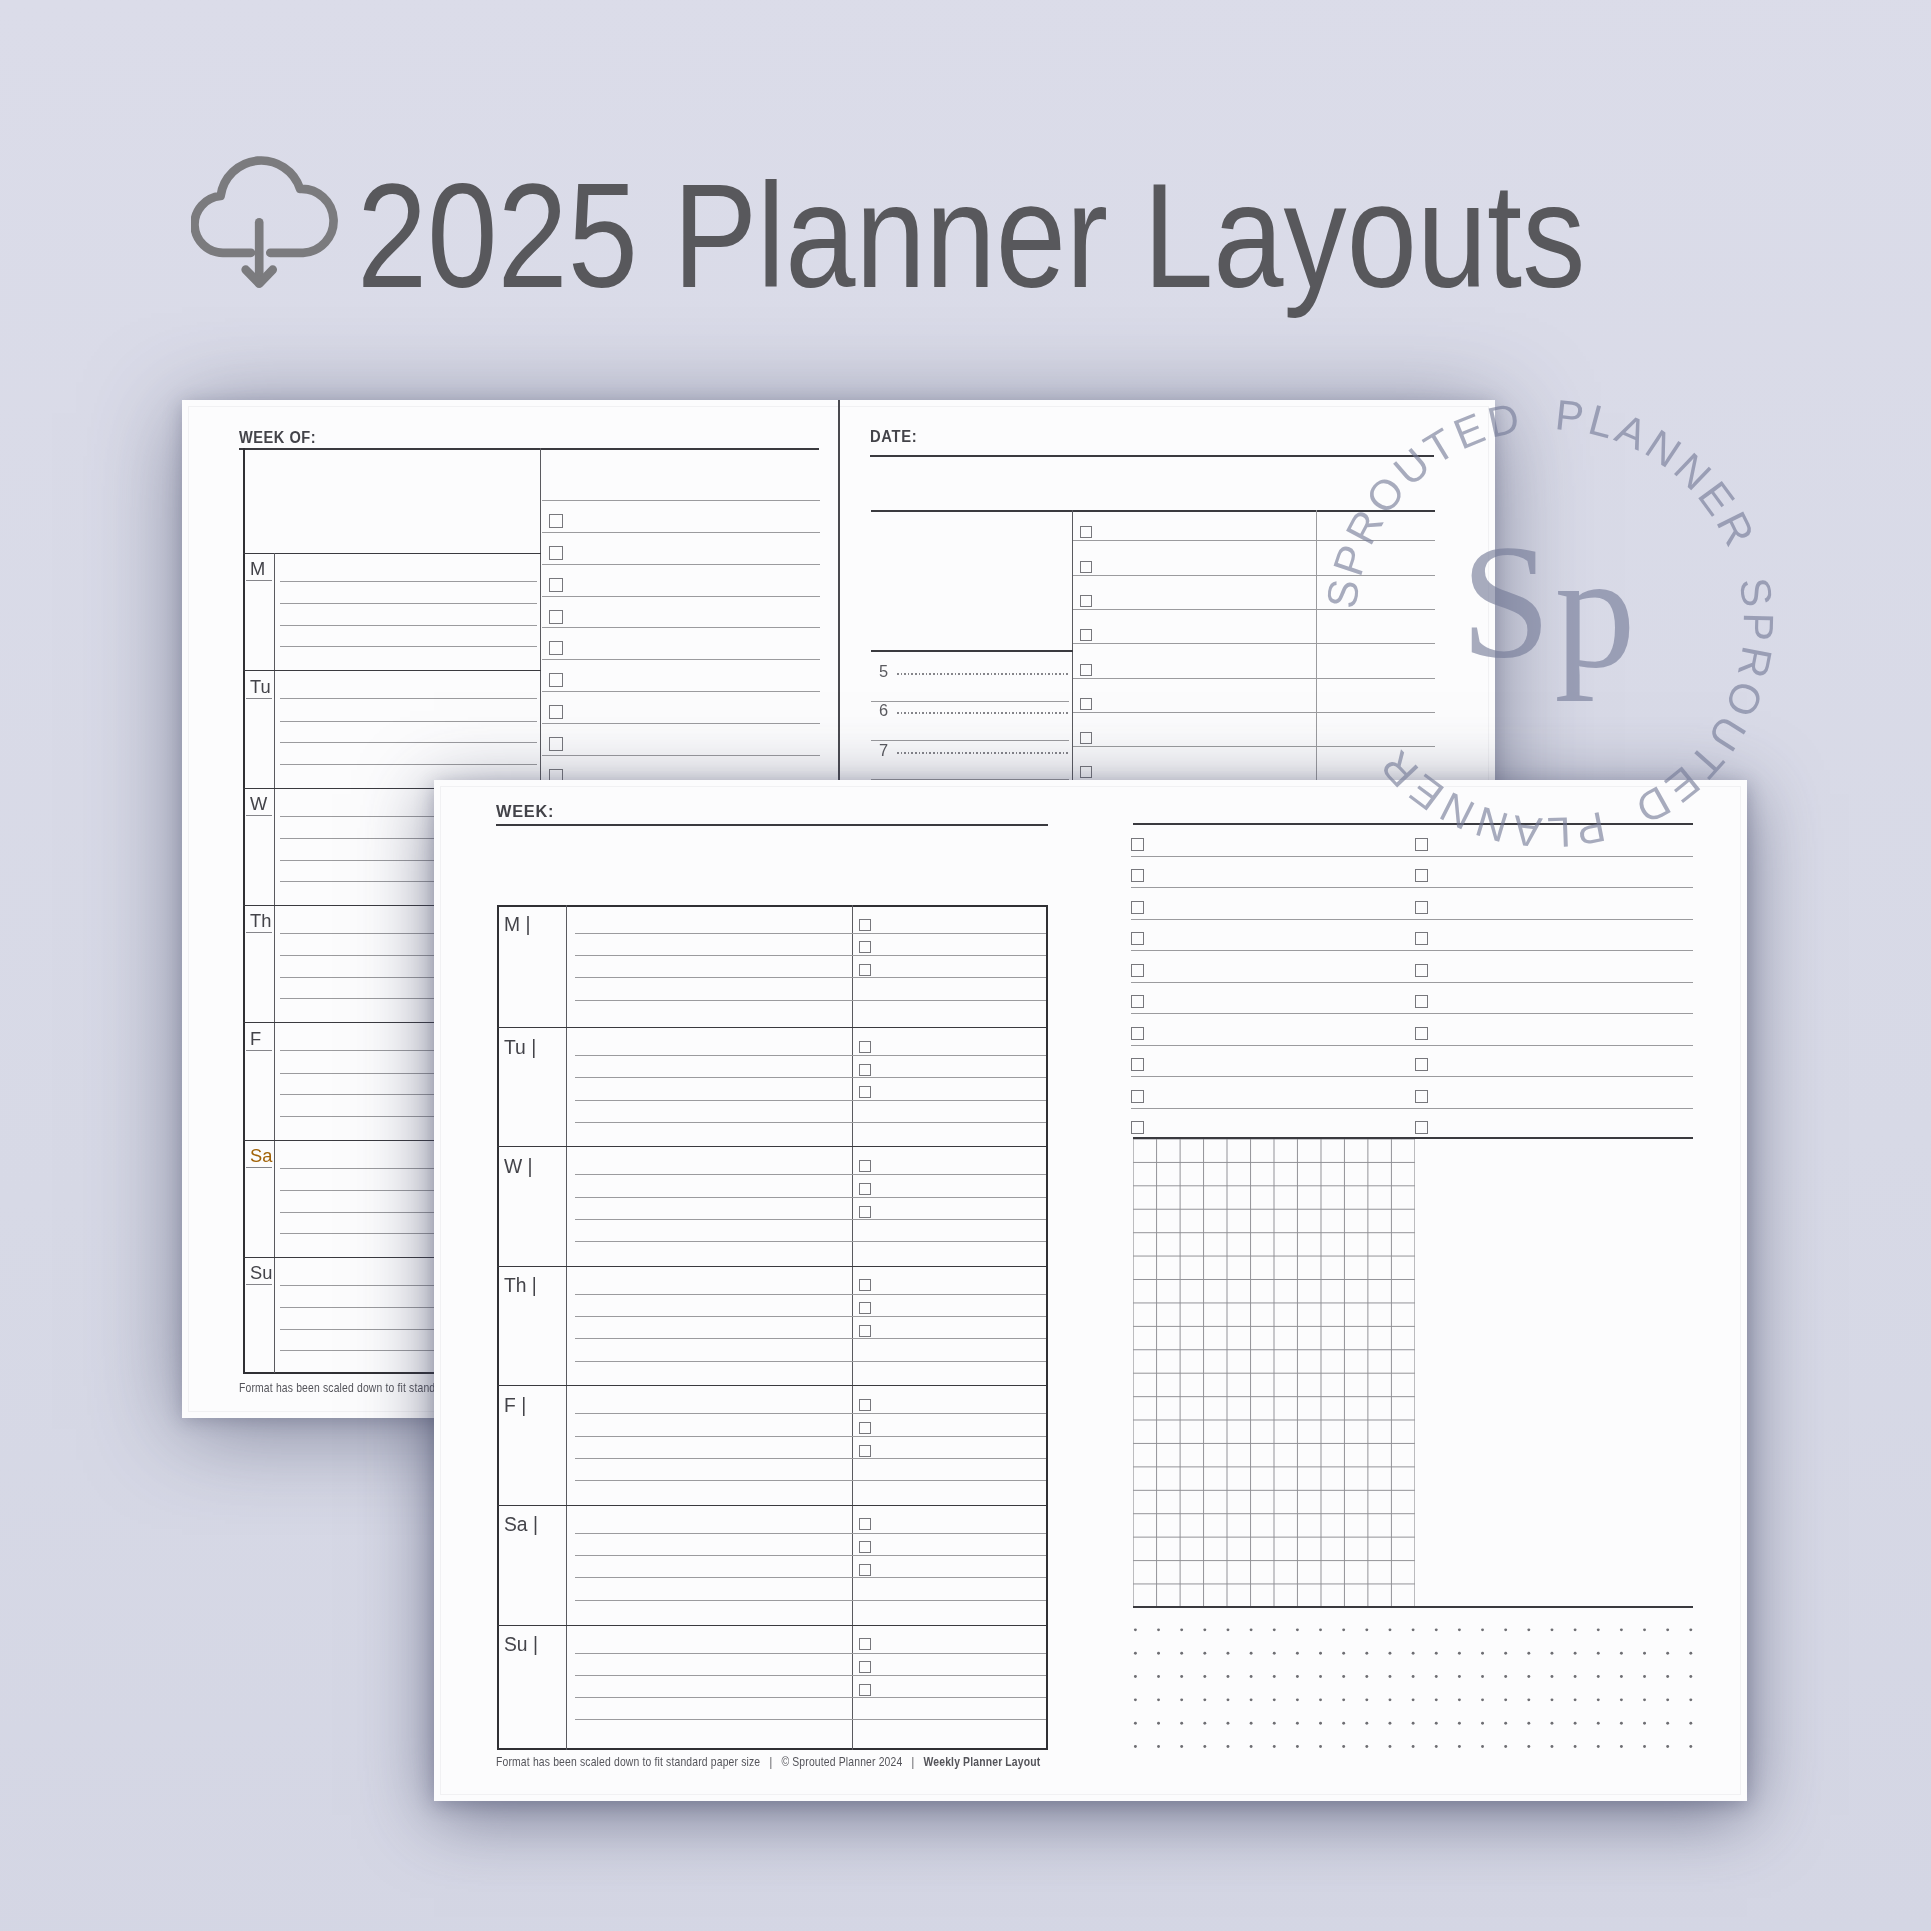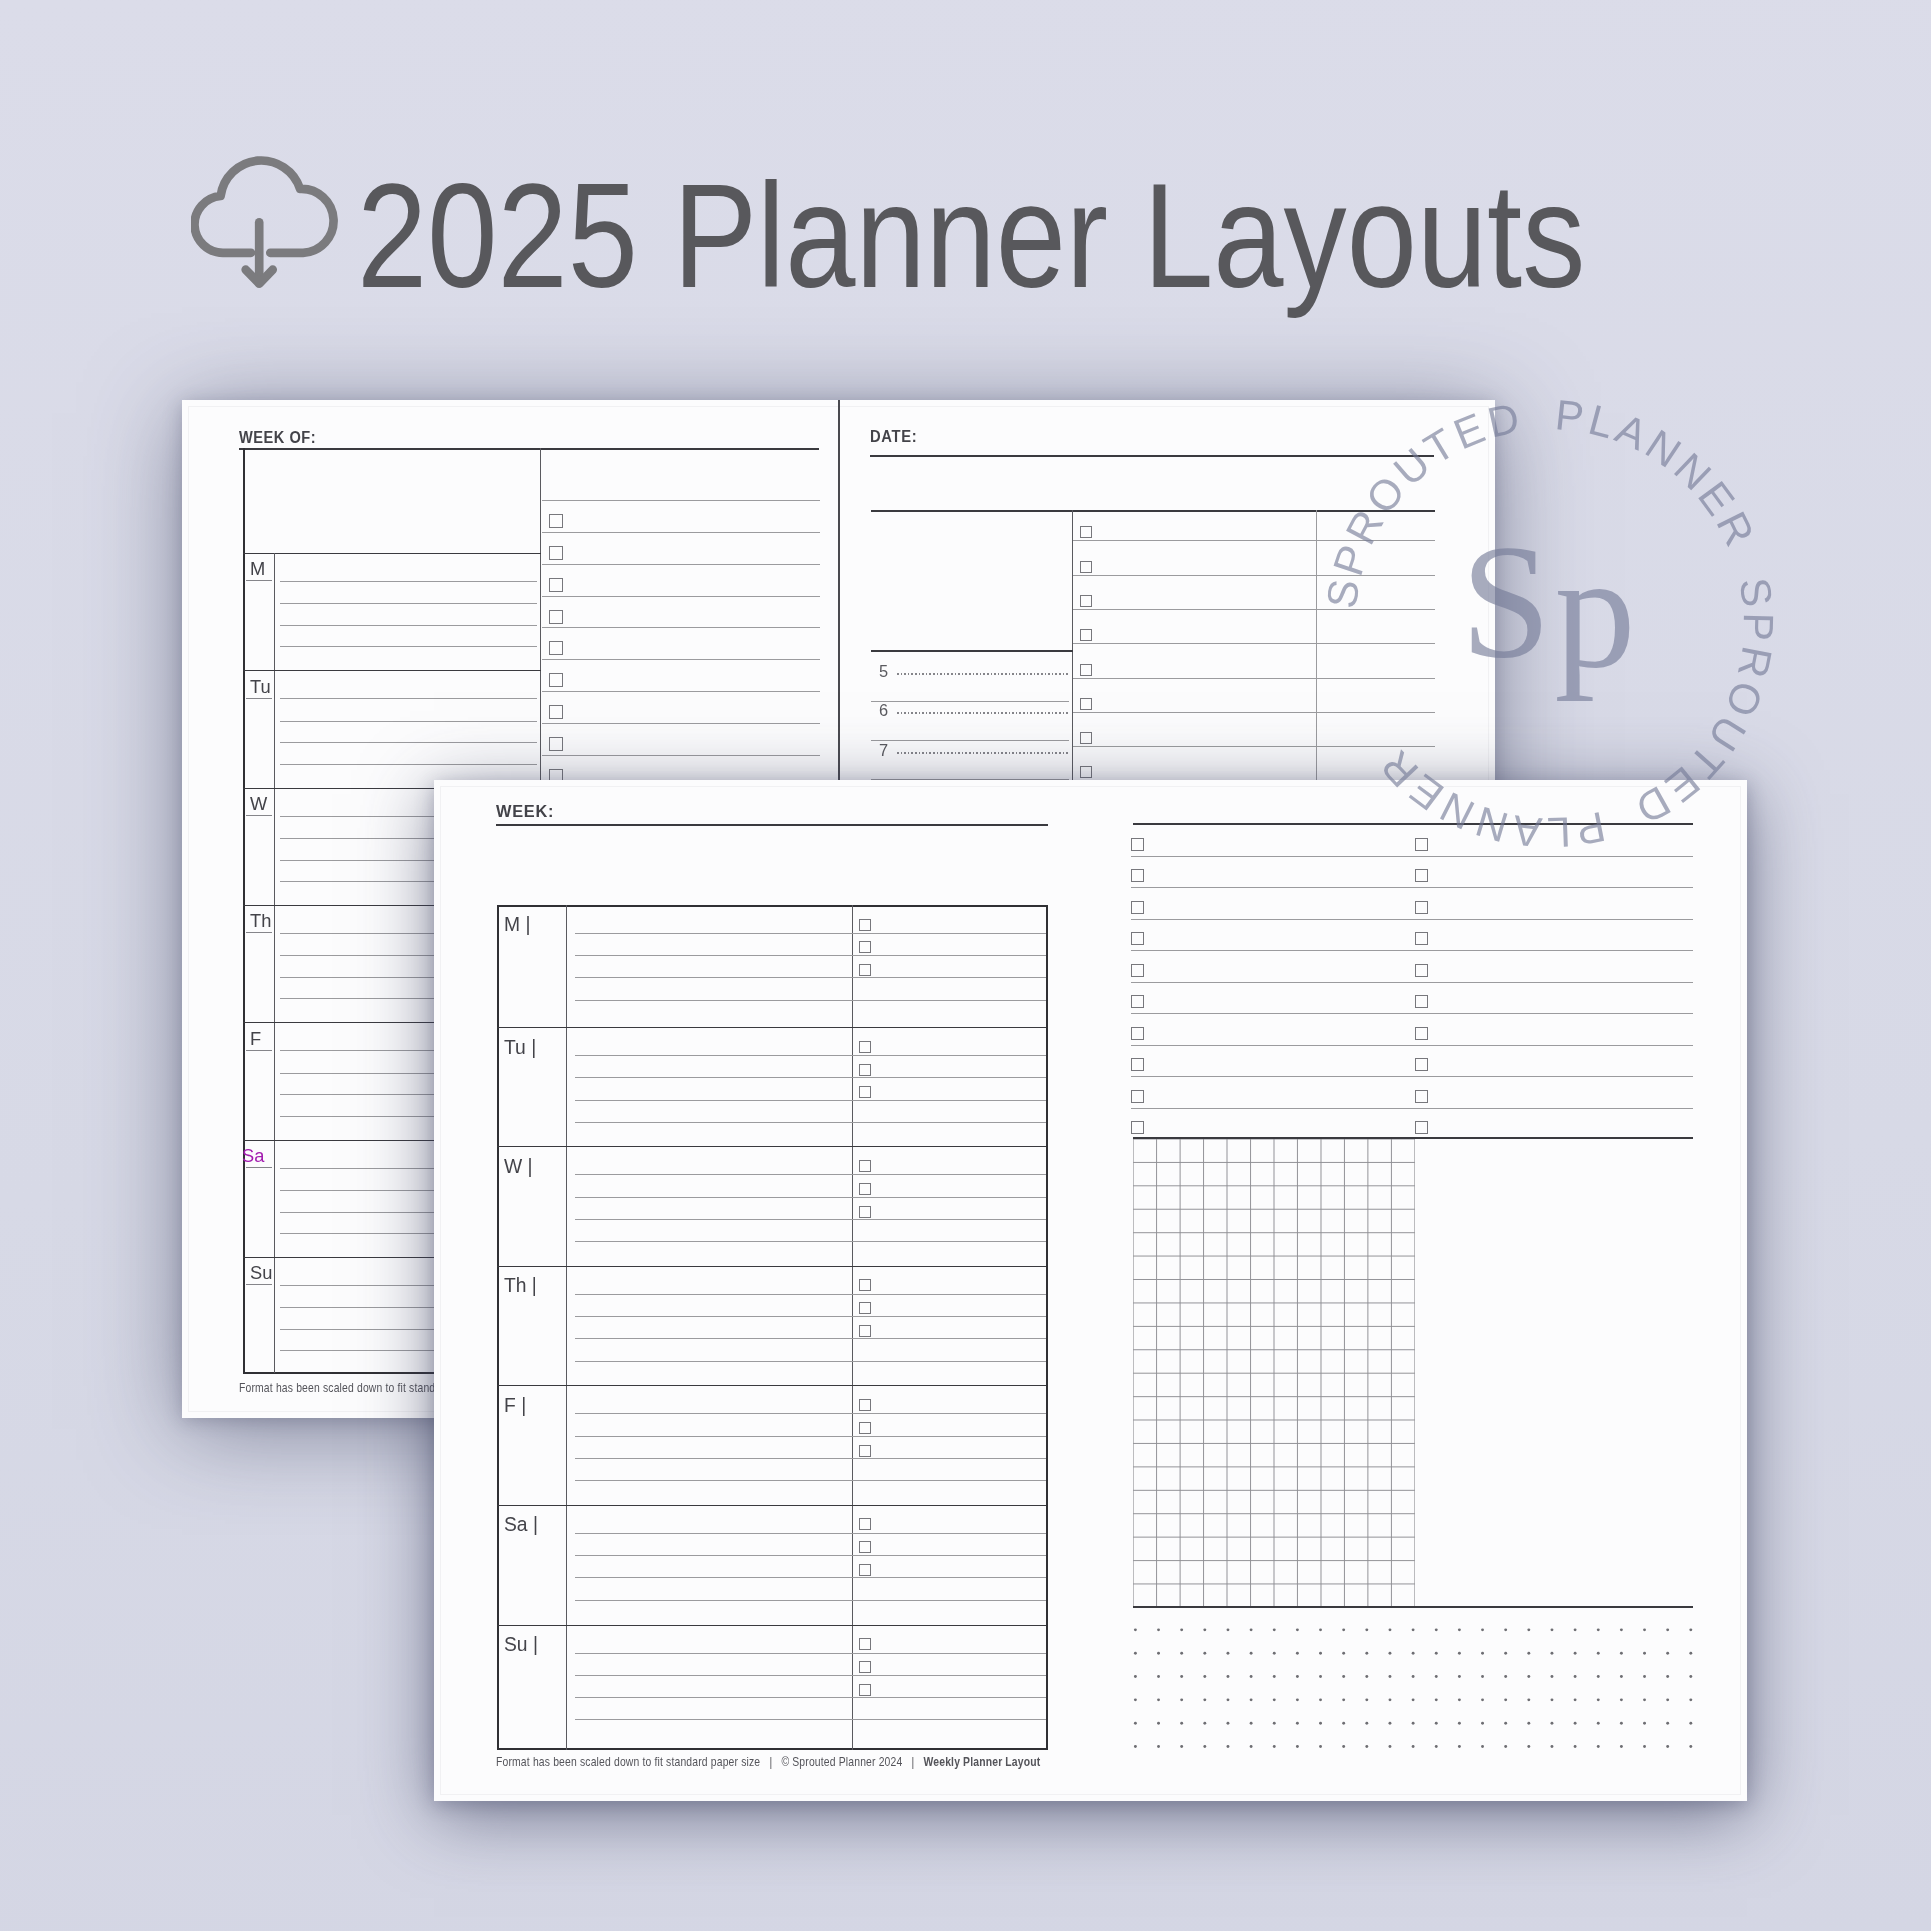--- a/index.html
+++ b/index.html
@@ -64,21 +64,21 @@
 
 <div style="position:absolute;left:61px;top:622px;width:298px;height:1.4px;background:#3a3a3f;"></div>
 <div style="position:absolute;left:68px;top:630px;font-family:'Liberation Sans',sans-serif;font-size:18.3px;font-weight:400;color:#434349;line-height:1;letter-spacing:0px;white-space:nowrap;">F</div>
 <div style="position:absolute;left:64px;top:650px;width:26px;height:1.2px;background:#85858a;"></div>
 <div style="position:absolute;left:98px;top:650px;width:257px;height:1px;background:#9b9b9e;"></div>
 <div style="position:absolute;left:98px;top:673px;width:257px;height:1px;background:#9b9b9e;"></div>
 <div style="position:absolute;left:98px;top:694px;width:257px;height:1px;background:#9b9b9e;"></div>
 <div style="position:absolute;left:98px;top:716px;width:257px;height:1px;background:#9b9b9e;"></div>
 
 <div style="position:absolute;left:61px;top:740px;width:298px;height:1.4px;background:#3a3a3f;"></div>
-<div style="position:absolute;left:60px;top:747px;font-family:'Liberation Sans',sans-serif;font-size:18.3px;font-weight:400;color:#a21caf;line-height:1;letter-spacing:0px;white-space:nowrap;">Sa</div>
+<div style="position:absolute;left:68px;top:747px;font-family:'Liberation Sans',sans-serif;font-size:18.3px;font-weight:400;color:#a16207;line-height:1;letter-spacing:0px;white-space:nowrap;">Sa</div>
 <div style="position:absolute;left:64px;top:767px;width:26px;height:1.2px;background:#85858a;"></div>
 <div style="position:absolute;left:98px;top:768px;width:257px;height:1px;background:#9b9b9e;"></div>
 <div style="position:absolute;left:98px;top:790px;width:257px;height:1px;background:#9b9b9e;"></div>
 <div style="position:absolute;left:98px;top:812px;width:257px;height:1px;background:#9b9b9e;"></div>
 <div style="position:absolute;left:98px;top:833px;width:257px;height:1px;background:#9b9b9e;"></div>
 
 <div style="position:absolute;left:61px;top:857px;width:298px;height:1.4px;background:#3a3a3f;"></div>
 <div style="position:absolute;left:68px;top:864px;font-family:'Liberation Sans',sans-serif;font-size:18.3px;font-weight:400;color:#434349;line-height:1;letter-spacing:0px;white-space:nowrap;">Su</div>
 <div style="position:absolute;left:64px;top:884px;width:26px;height:1.2px;background:#85858a;"></div>
 <div style="position:absolute;left:98px;top:885px;width:257px;height:1px;background:#9b9b9e;"></div>

